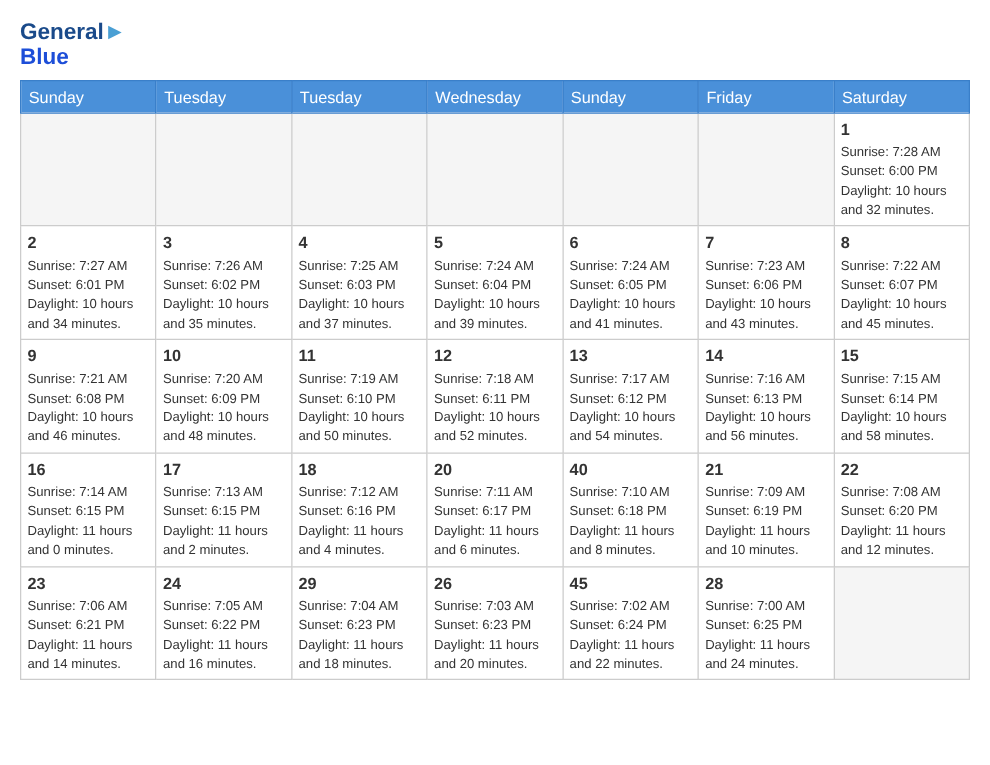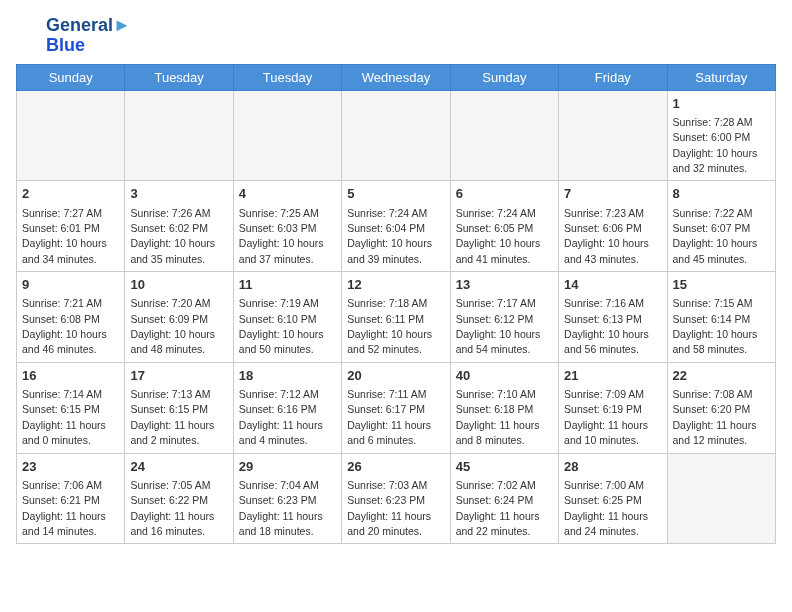--- a/index.html
+++ b/index.html
@@ -12,21 +12,20 @@
     }
     .header {
       display: flex;
       justify-content: space-between;
       align-items: flex-start;
       margin-bottom: 8px;
     }
     .logo {
       display: flex;
       align-items: center;
-      margin-left: 30px;
     }
     .logo-text {
       font-size: 18px;
       font-weight: bold;
       color: #1a1a2e;
       line-height: 1.1;
     }
     .logo-text span {
       color: #4a9fd4;
     }
@@ -43,21 +42,21 @@
       color: #555;
     }
     .calendar {
       width: 100%;
       border-collapse: collapse;
       table-layout: fixed;
     }
     .calendar th {
       background: #4a90d9;
       color: #fff;
-      text-align: center;
+      text-align: left;
       padding: 5px 6px;
       font-size: 13px;
       font-weight: normal;
       border: 1px solid #3a7fc9;
     }
     .calendar td {
       border: 1px solid #ccc;
       vertical-align: top;
       padding: 4px 5px;
       height: 90px;

